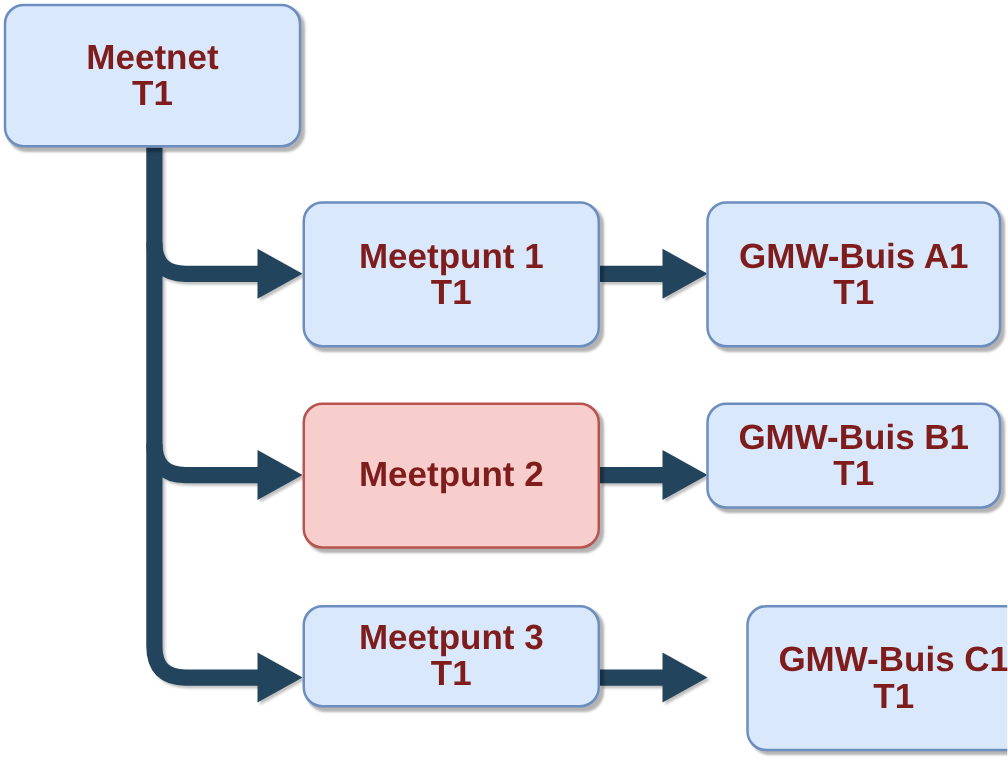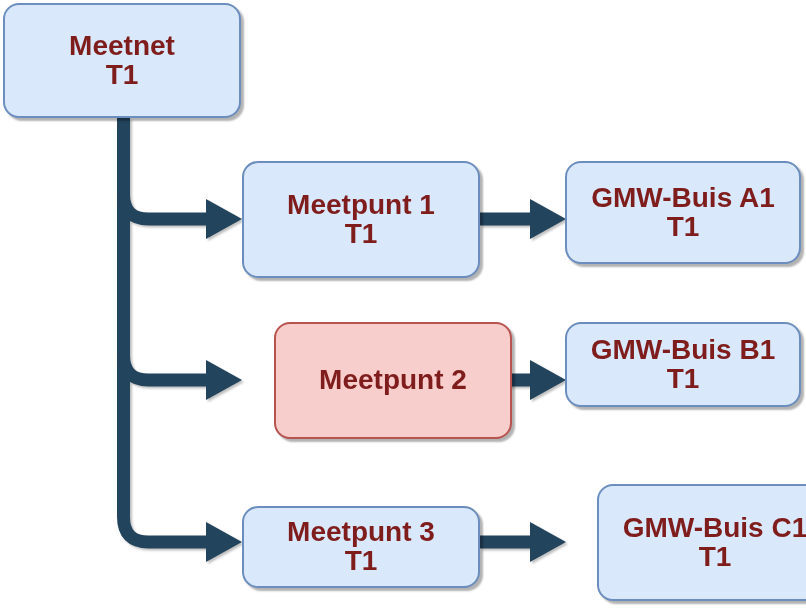--- a/index.html
+++ b/index.html
@@ -31,24 +31,24 @@
     font-weight: bold;
     font-size: 28px;
     line-height: 1.02;
     color: #7f1d1d;
   }
   .node.blue { background: #dae8fc; border-color: #6c8ebf; }
   .node.red  { background: #f8cecc; border-color: #b85450; }
 
   .node-meetnet   { left: 3px;   top: 3px;   width: 238px; height: 115px; }
   .node-meetpunt1 { left: 242px; top: 161px; width: 238px; height: 117px; }
-  .node-gmw-a1    { left: 565px; top: 161px; width: 236px; height: 103px; }
-  .node-meetpunt2 { left: 242px; top: 322px; width: 238px; height: 117px; margin-left: 32px; }
+  .node-gmw-a1    { left: 565px; top: 161px; width: 236px; height: 117px; }
+  .node-meetpunt2 { left: 242px; top: 322px; width: 238px; height: 117px; }
   .node-gmw-b1    { left: 565px; top: 322px; width: 236px; height: 85px; }
-  .node-meetpunt3 { left: 242px; top: 484px; width: 238px; height: 82px; margin-top: 22px; }
+  .node-meetpunt3 { left: 242px; top: 484px; width: 238px; height: 82px; }
   .node-gmw-c1    { left: 565px; top: 484px; width: 236px; height: 117px; margin-left: 32px; }
 </style>
 </head>
 <body>
 
 <div class="canvas">
 
   <svg class="connectors" viewBox="0 0 806 608">
     <g stroke="#23445d" stroke-width="13" fill="none">
       <path d="M 123.5 118 L 123.5 517 Q 123.5 542 148.5 542 L 208 542"></path>

